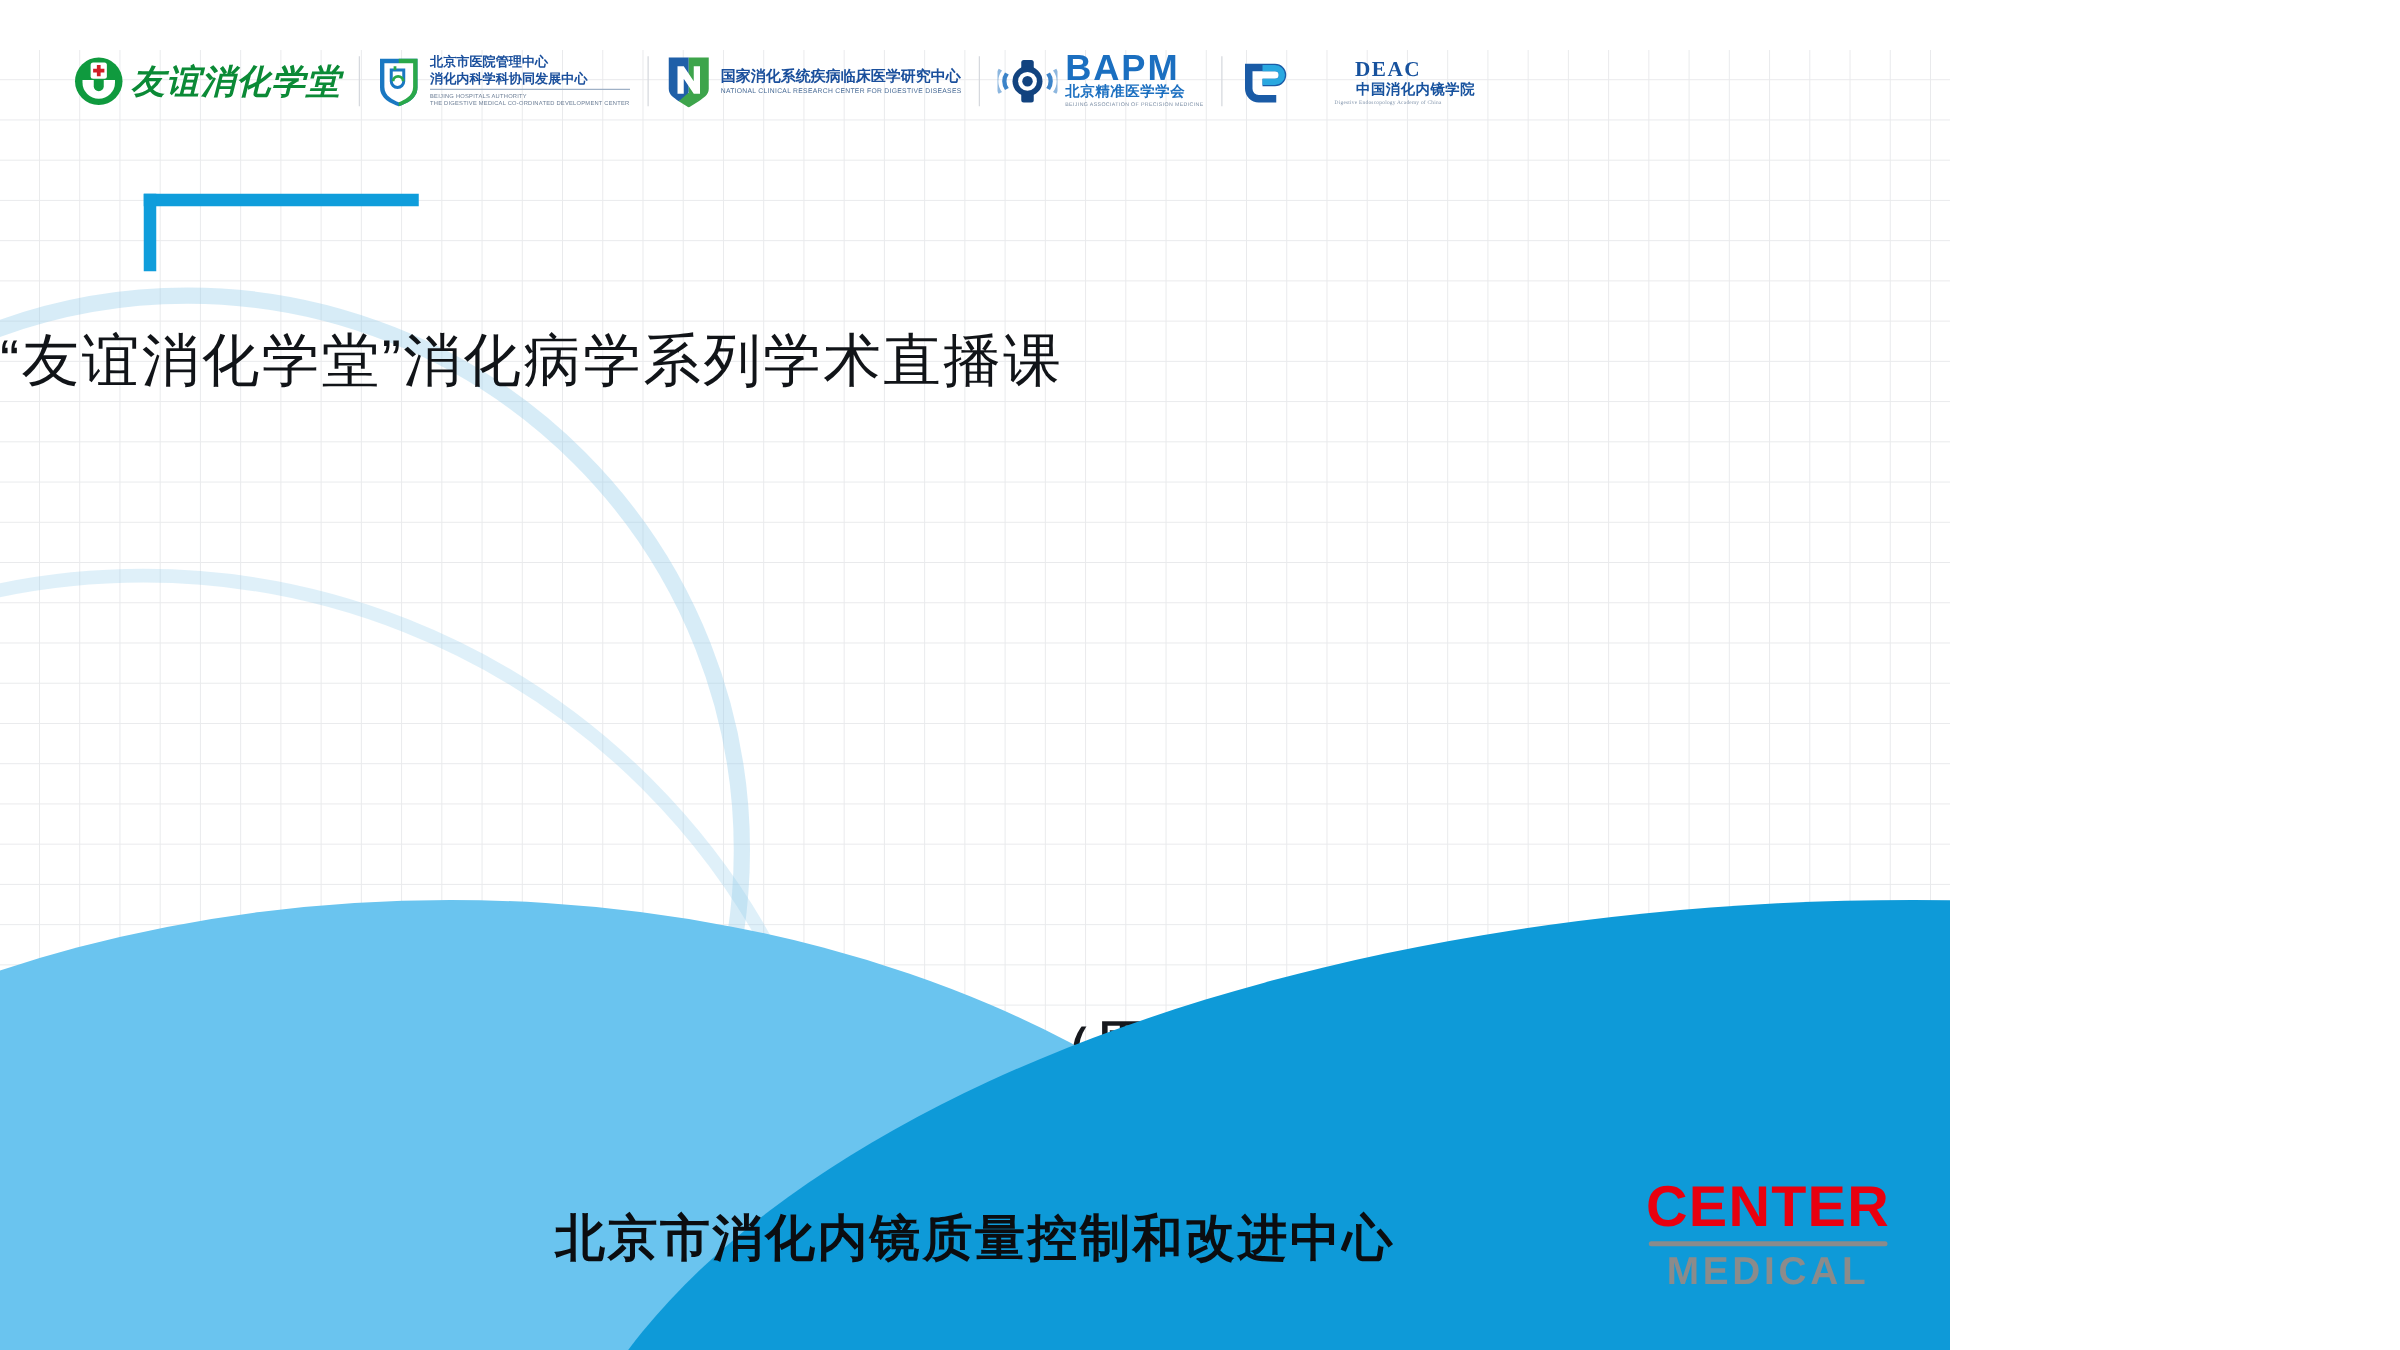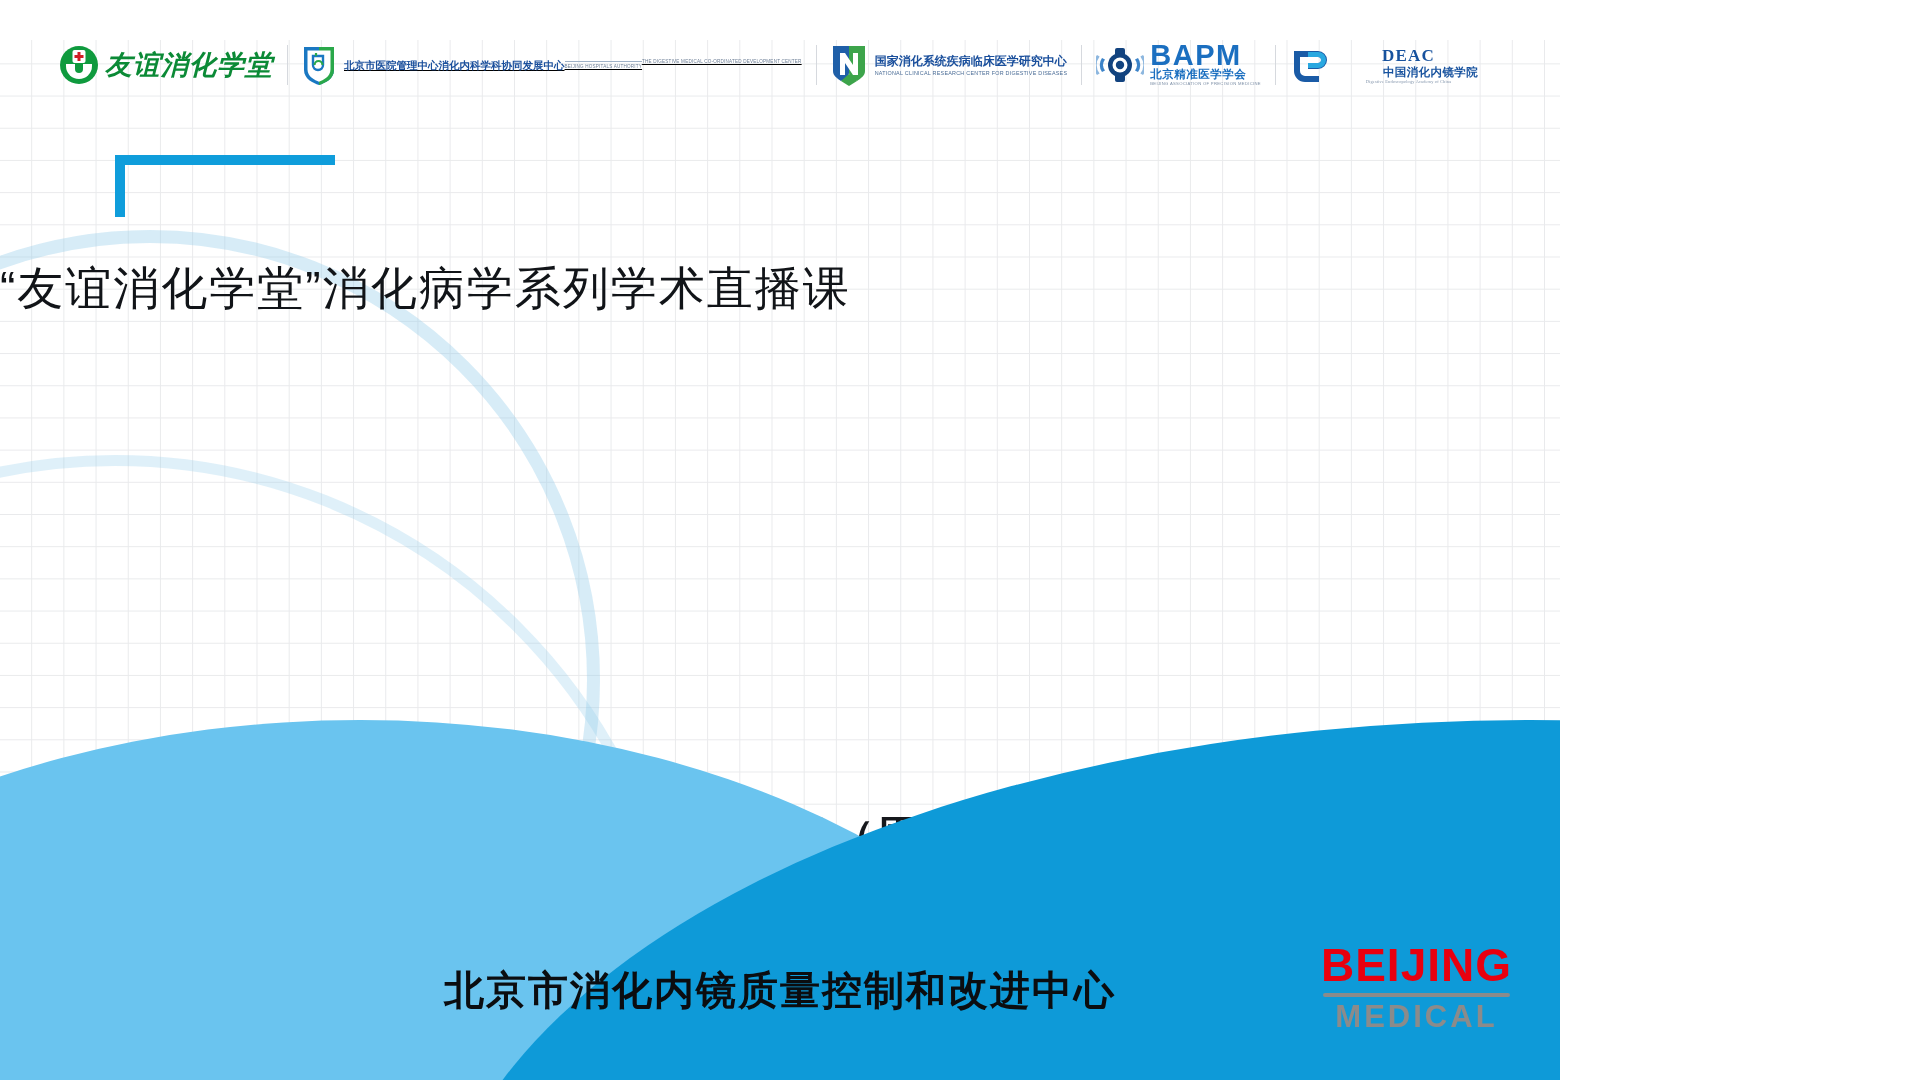--- a/index.html
+++ b/index.html
@@ -102,21 +102,21 @@
   .logo1-text{
     font-family:"Liberation Serif","DejaVu Serif",serif;
     font-size:27px;font-weight:700;color:#0b8a36;
     font-style:italic;letter-spacing:1px;white-space:nowrap;
   }
 
   
   .mark-shield{
     width:34px;height:42px;flex:0 0 auto;margin-right:8px;position:relative;
   }
-  .logo2-text{display:flex;flex-direction:row;justify-content:flex-start;text-decoration:underline;}
+  .logo2-text{display:flex;flex-direction:column;justify-content:flex-start;}
   .logo2-cn{font-size:10.5px;line-height:12.5px;color:#1a4f9c;font-weight:700;white-space:nowrap;}
   .logo2-en{font-size:4.6px;line-height:5.6px;color:#6b7d95;white-space:nowrap;letter-spacing:.2px;
             border-top:1px solid #9fb1c6;padding-top:2px;margin-top:2px;}
 
   
   .mark-ncrc{width:36px;height:42px;flex:0 0 auto;margin-right:8px;}
   .logo3-text{display:flex;flex-direction:column;justify-content:center;}
   .logo3-cn{font-size:12px;line-height:14px;color:#1a4f9c;font-weight:700;white-space:nowrap;}
   .logo3-en{font-size:5.4px;line-height:7px;color:#4a6c96;white-space:nowrap;letter-spacing:.25px;margin-top:2px;}
 
@@ -334,18 +334,18 @@
     </div>
     <div class="date-text">2021年11月11日（周四）晚18:00</div>
   </div>
 
   <div class="wave wave-light"></div>
   <div class="wave wave-dark"></div>
 
   <div class="footer-text">北京市消化内镜质量控制和改进中心</div>
 
   <div class="pentax">
-    <div class="pentax-main">BEIJING</div>
+    <div class="pentax-main">CENTER</div>
     <div class="pentax-rule"></div>
     <div class="pentax-sub">MEDICAL</div>
   </div>
 
 </div>
 
 </body></html>

